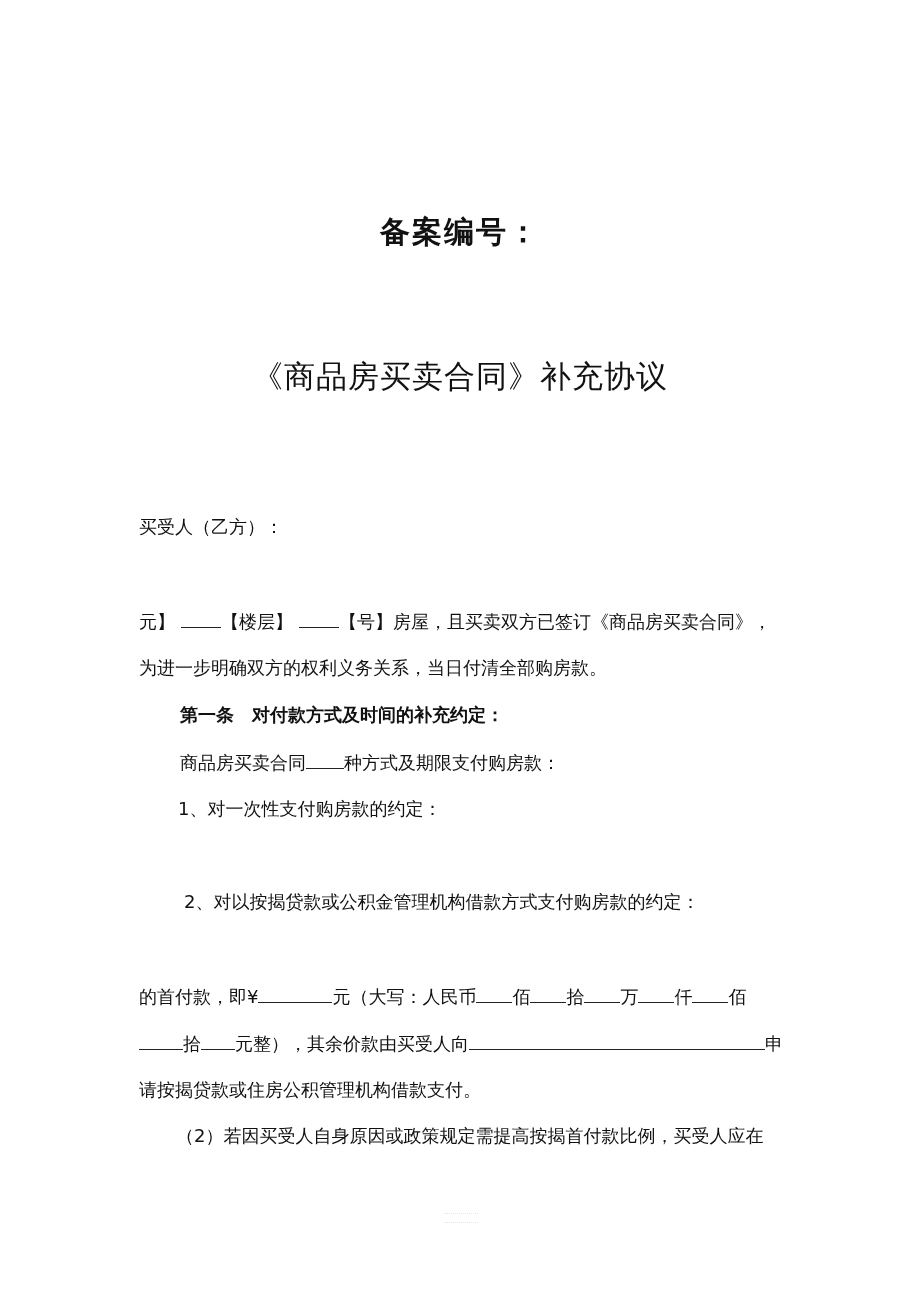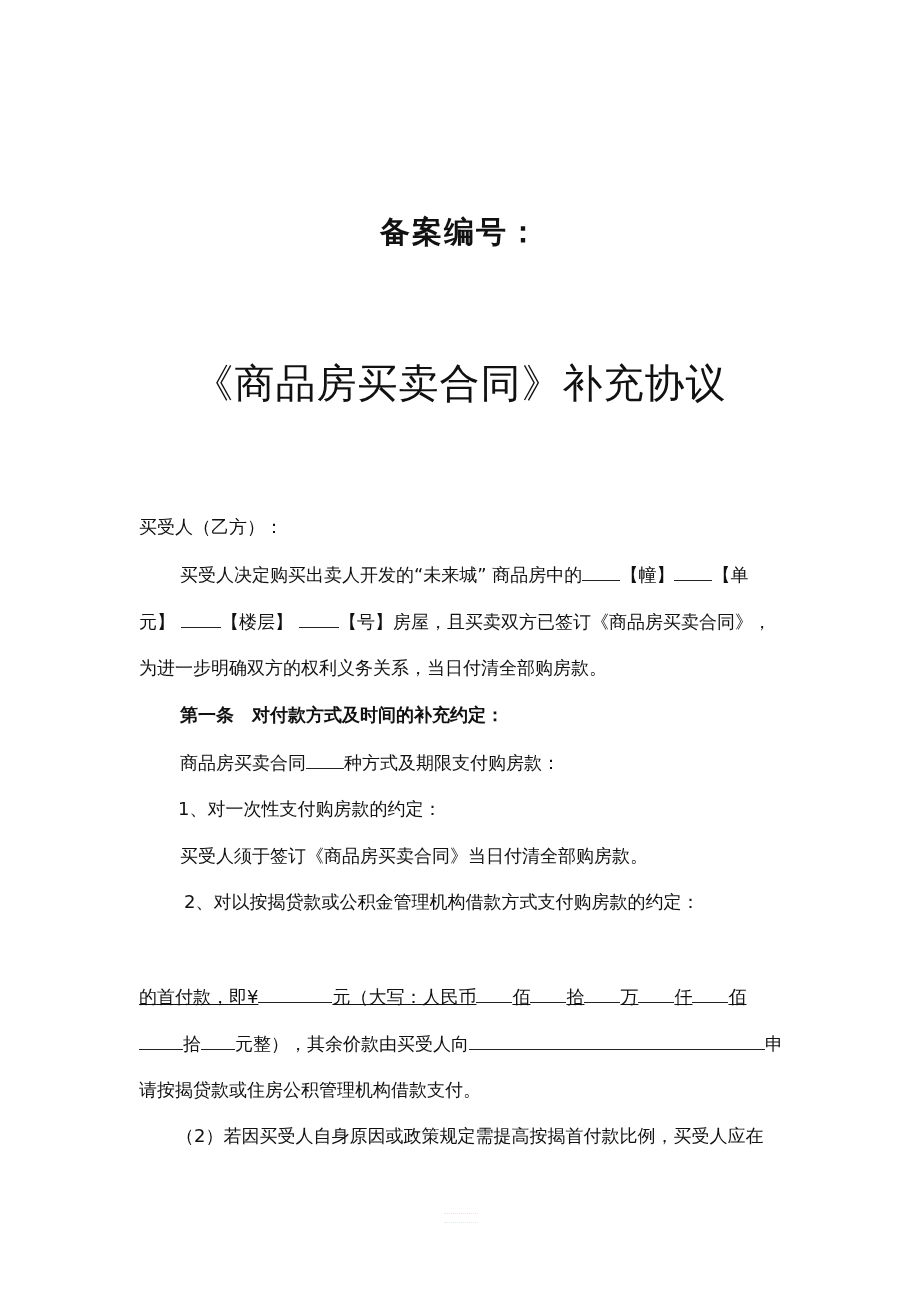--- a/index.html
+++ b/index.html
@@ -3,57 +3,53 @@
 <meta charset="utf-8">
 <style>
   html, body { margin: 0; padding: 0; background: #ffffff; }
   body { width: 920px; height: 1302px; position: relative; overflow: hidden;
          font-family: "DejaVu Sans", "Liberation Sans", sans-serif; color: #111; }
   .page { position: absolute; left: 0; top: 0; width: 920px; height: 1302px; }
   .line { position: absolute; white-space: nowrap; font-size: 18px; line-height: 24px; }
   .filing { position: absolute; left: 0; width: 920px; top: 212px; text-align: center;
             font-size: 30px; font-weight: bold; letter-spacing: 2px; }
   .title { position: absolute; left: 0; width: 920px; top: 356px; text-align: center;
-           font-size: 40px; letter-spacing: 1px; }
+           font-size: 31px; letter-spacing: 1px; }
   .bold { font-weight: bold; }
   .blank { display: inline-block; border-bottom: 1px solid #222; height: 18px; vertical-align: baseline; }
   .watermark { position: absolute; left: 444px; top: 1213px; width: 34px; height: 8px;
                border-top: 1px dotted #f0c8c8; border-bottom: 1px dotted #c8e0c8; opacity: .6; }
 </style>
 </head>
 <body>
 
 <div class="page">
 
   <div class="filing">备案编号：</div>
 
   <div class="title">《商品房买卖合同》补充协议</div>
 
   <div class="line" style="left:139px; top:515px;">买受人（乙方）：</div>
 
-  <div class="line" style="left:180px; top:562px;">
-    <span>买受人决定购买出卖人开发的“未来城” 商品房中的</span><span class="blank" style="width:38px"></span><span>【幢】</span><span class="blank" style="width:38px"></span><span>【单</span>
-  </div>
   <div class="line" style="left:139px; top:609px;">
     <span>元】</span><span class="blank" style="width:40px; margin-left:6px;"></span><span>【楼层】</span><span class="blank" style="width:40px; margin-left:6px;"></span><span>【号】房屋，且买卖双方已签订《商品房买卖合同》，</span>
   </div>
   <div class="line" style="left:139px; top:656px;">为进一步明确双方的权利义务关系，当日付清全部购房款。</div>
 
   <div class="line bold" style="left:180px; top:703px;">第一条　对付款方式及时间的补充约定：</div>
 
   <div class="line" style="left:180px; top:750px;">
     <span>商品房买卖合同</span><span class="blank" style="width:38px"></span><span>种方式及期限支付购房款：</span>
   </div>
 
   <div class="line" style="left:178px; top:797px;">1、对一次性支付购房款的约定：</div>
-  <div class="line" style="left:180px; top:844px;">买受人须于签订《商品房买卖合同》当日付清全部购房款。</div>
   <div class="line" style="left:184px; top:890px;">2、对以按揭贷款或公积金管理机构借款方式支付购房款的约定：</div>
 
 
-  <div class="line" style="left:139px; top:984px;text-decoration:underline;">
+  <div class="line" style="left:139px; top:984px;">
     <span>的首付款，即¥</span><span class="blank" style="width:74px"></span><span>元（大写：人民币</span><span class="blank" style="width:36px"></span><span>佰</span><span class="blank" style="width:36px"></span><span>拾</span><span class="blank" style="width:36px"></span><span>万</span><span class="blank" style="width:36px"></span><span>仟</span><span class="blank" style="width:36px"></span><span>佰</span>
   </div>
 
   <div class="line" style="left:139px; top:1031px;">
     <span class="blank" style="width:44px"></span><span>拾</span><span class="blank" style="width:34px"></span><span>元整），其余价款由买受人向</span><span class="blank" style="width:296px"></span><span>申</span>
   </div>
 
   <div class="line" style="left:139px; top:1078px;">请按揭贷款或住房公积管理机构借款支付。</div>
 
   <div class="line" style="left:176px; top:1124px;">（2）若因买受人自身原因或政策规定需提高按揭首付款比例，买受人应在</div>

